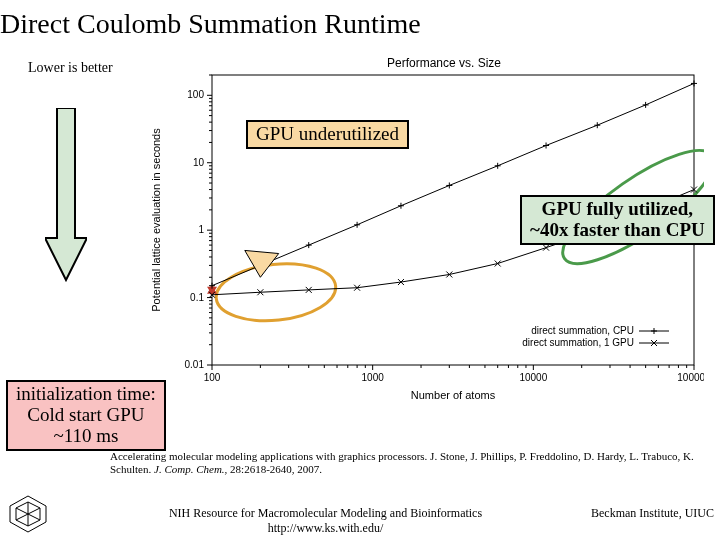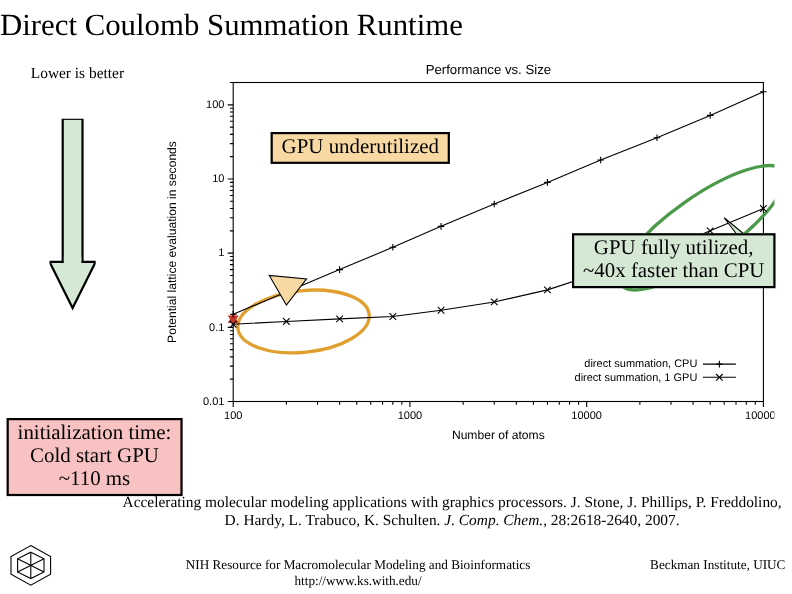--- a/index.html
+++ b/index.html
@@ -47,22 +47,22 @@
   .arrow-down {
     position: absolute;
     left: 45px;
     top: 108px;
   }
   .citation {
     position: absolute;
     left: 110px;
     top: 450px;
     right: 8px;
-    font-size: 14px;
-    text-align: center;
+    font-size: 11px;
+    text-align: left;
     line-height: 1.15;
     font-family: Liberation Serif, serif;
   }
   .citation .ital { font-style: italic; }
   .footer {
     position: absolute;
     bottom: 4px;
     left: 0;
     right: 0;
     font-size: 12px;
@@ -240,21 +240,21 @@
         <polygon points="116.365485970013,222.27712917070502 100.79527721338528,195.44574165858995 134.67238457397804,198.53097293481295" fill="#f9d9a3" stroke="#000" stroke-width="1"></polygon>
         <polygon points="514.356300894972,142.97834132919064 550,172.3576493787058 550,190.10688994703236" fill="#d5e8d4" stroke="#000" stroke-width="1"></polygon>
       </g>
 </svg>
 </div>
 
 <div class="callout orange" style="left:246px; top:120px;">
   <div>GPU underutilized</div>
 </div>
 
-<div class="callout green" style="left:520px; top:212px;">
+<div class="callout green" style="left:520px; top:195px;font-weight:bold;">
   <div>GPU fully utilized,</div>
   <div>~40x faster than CPU</div>
 </div>
 
 <div class="callout red" style="left:6px; top:380px;">
   <div>initialization time:</div>
   <div>Cold start GPU</div>
   <div>~110 ms</div>
 </div>
 

